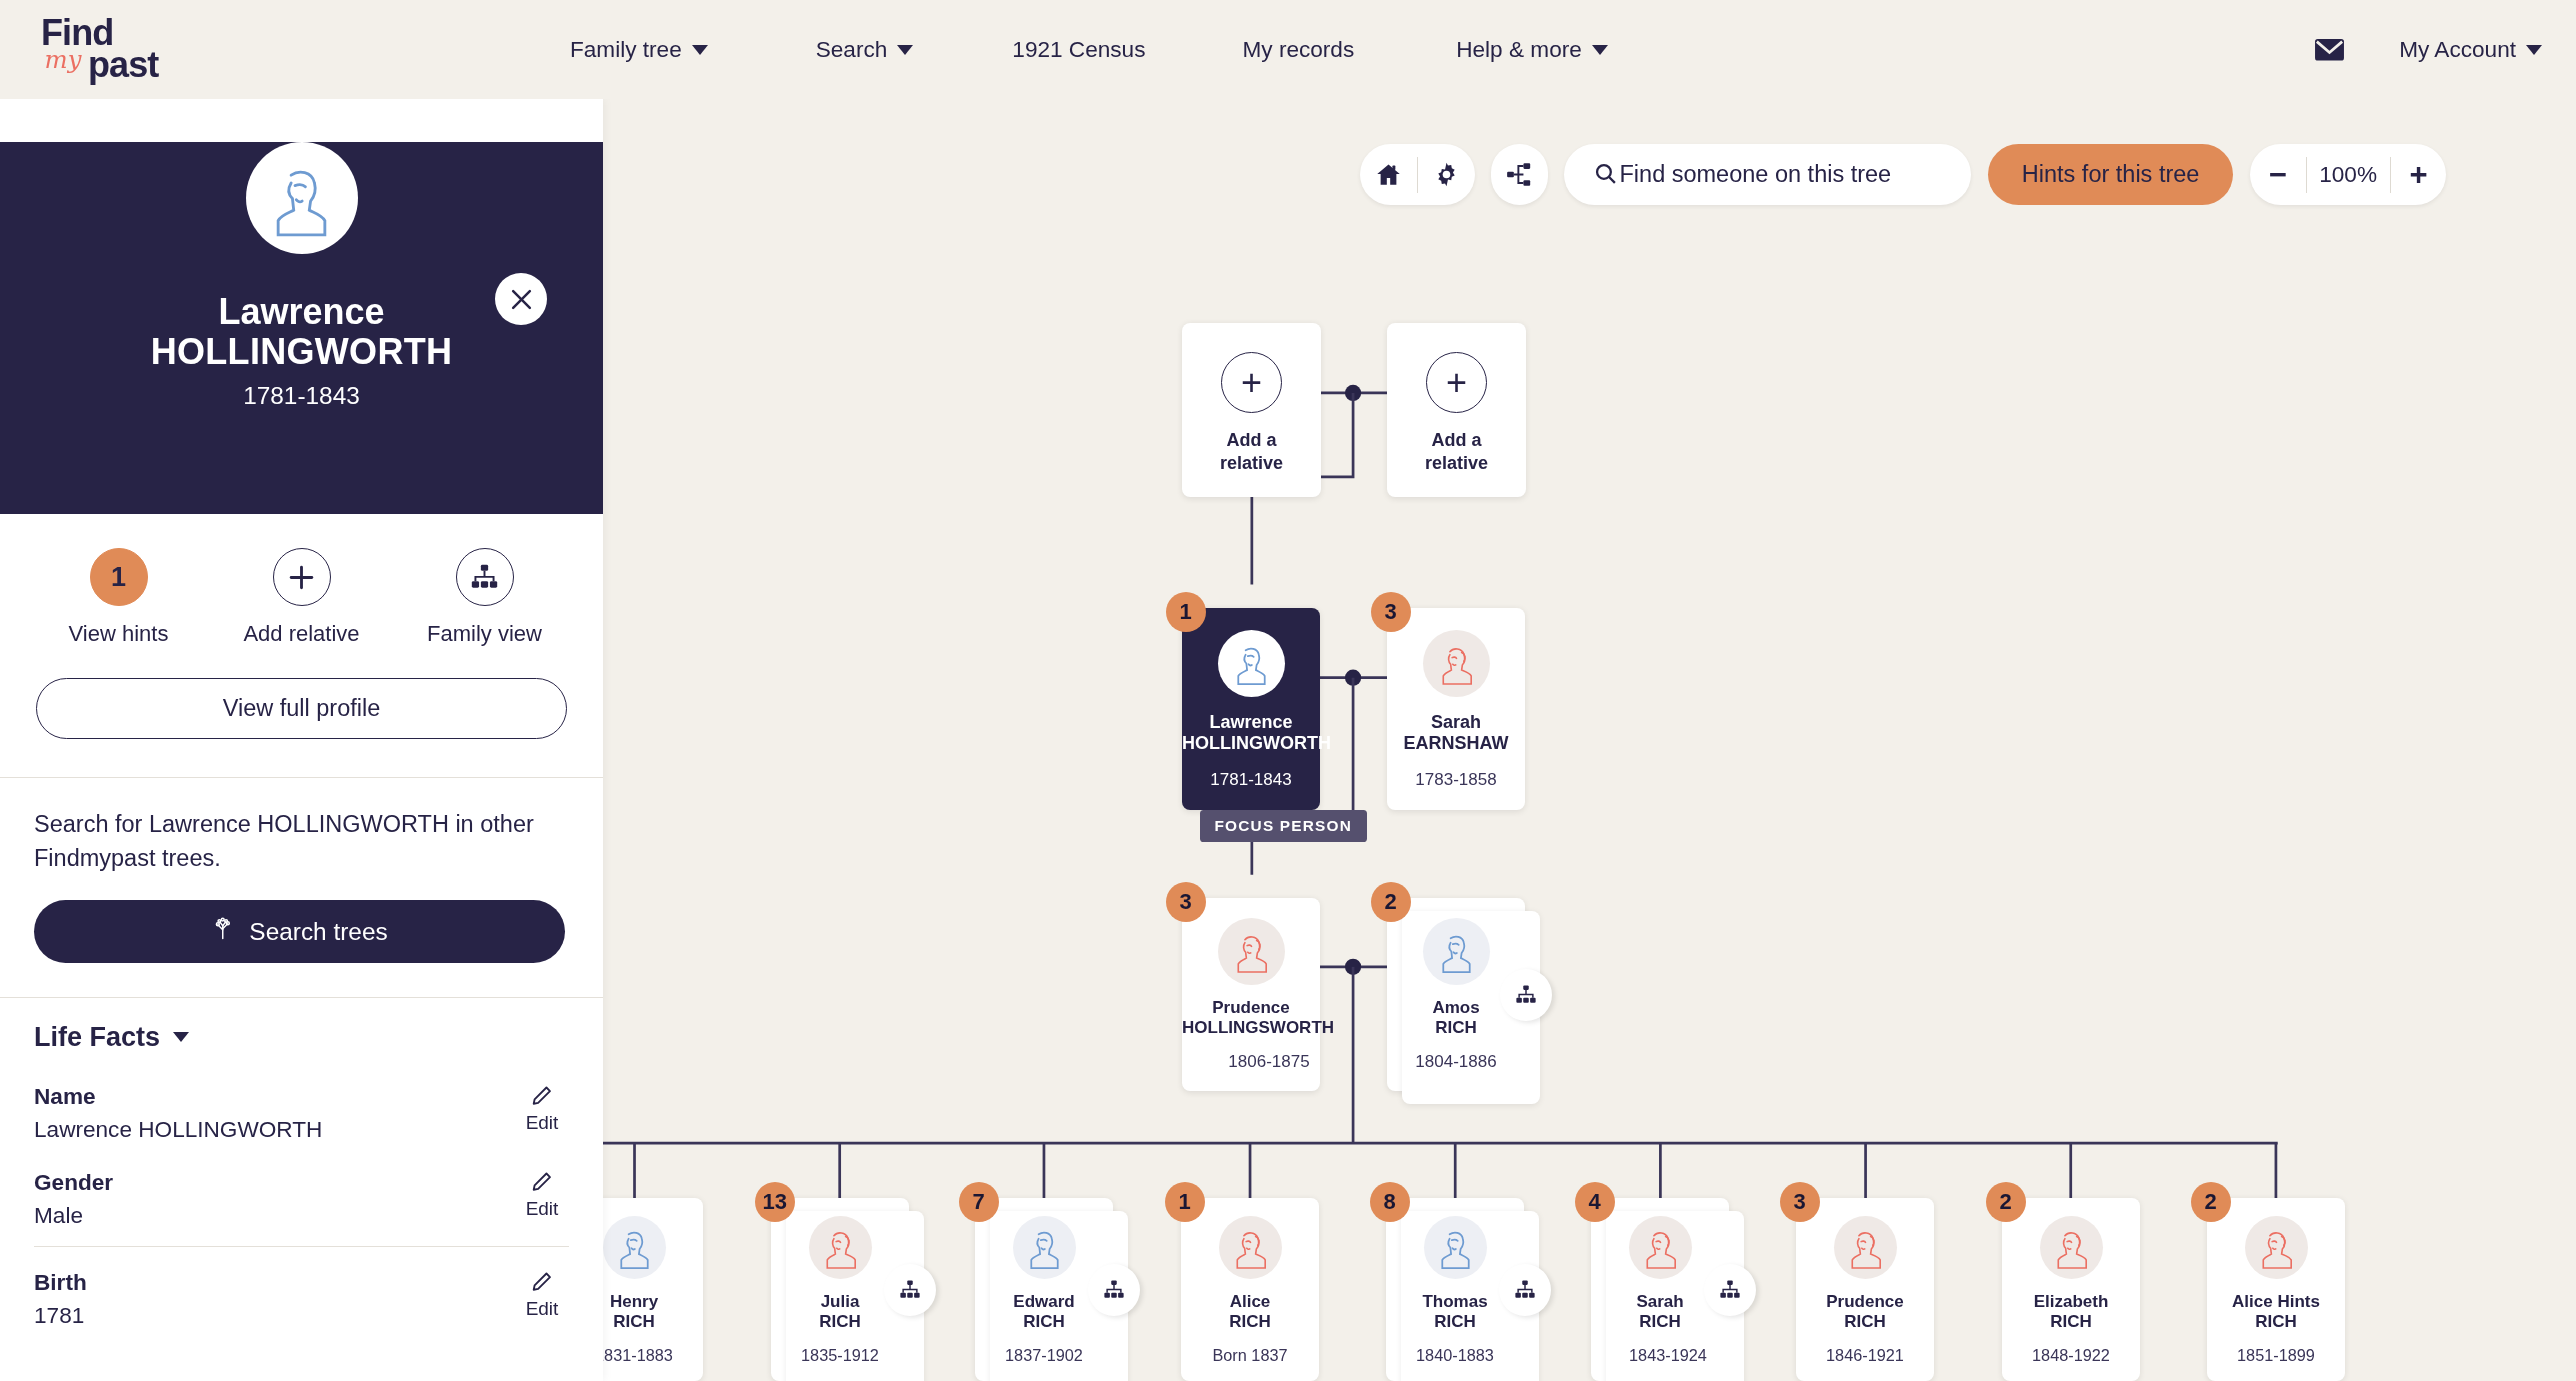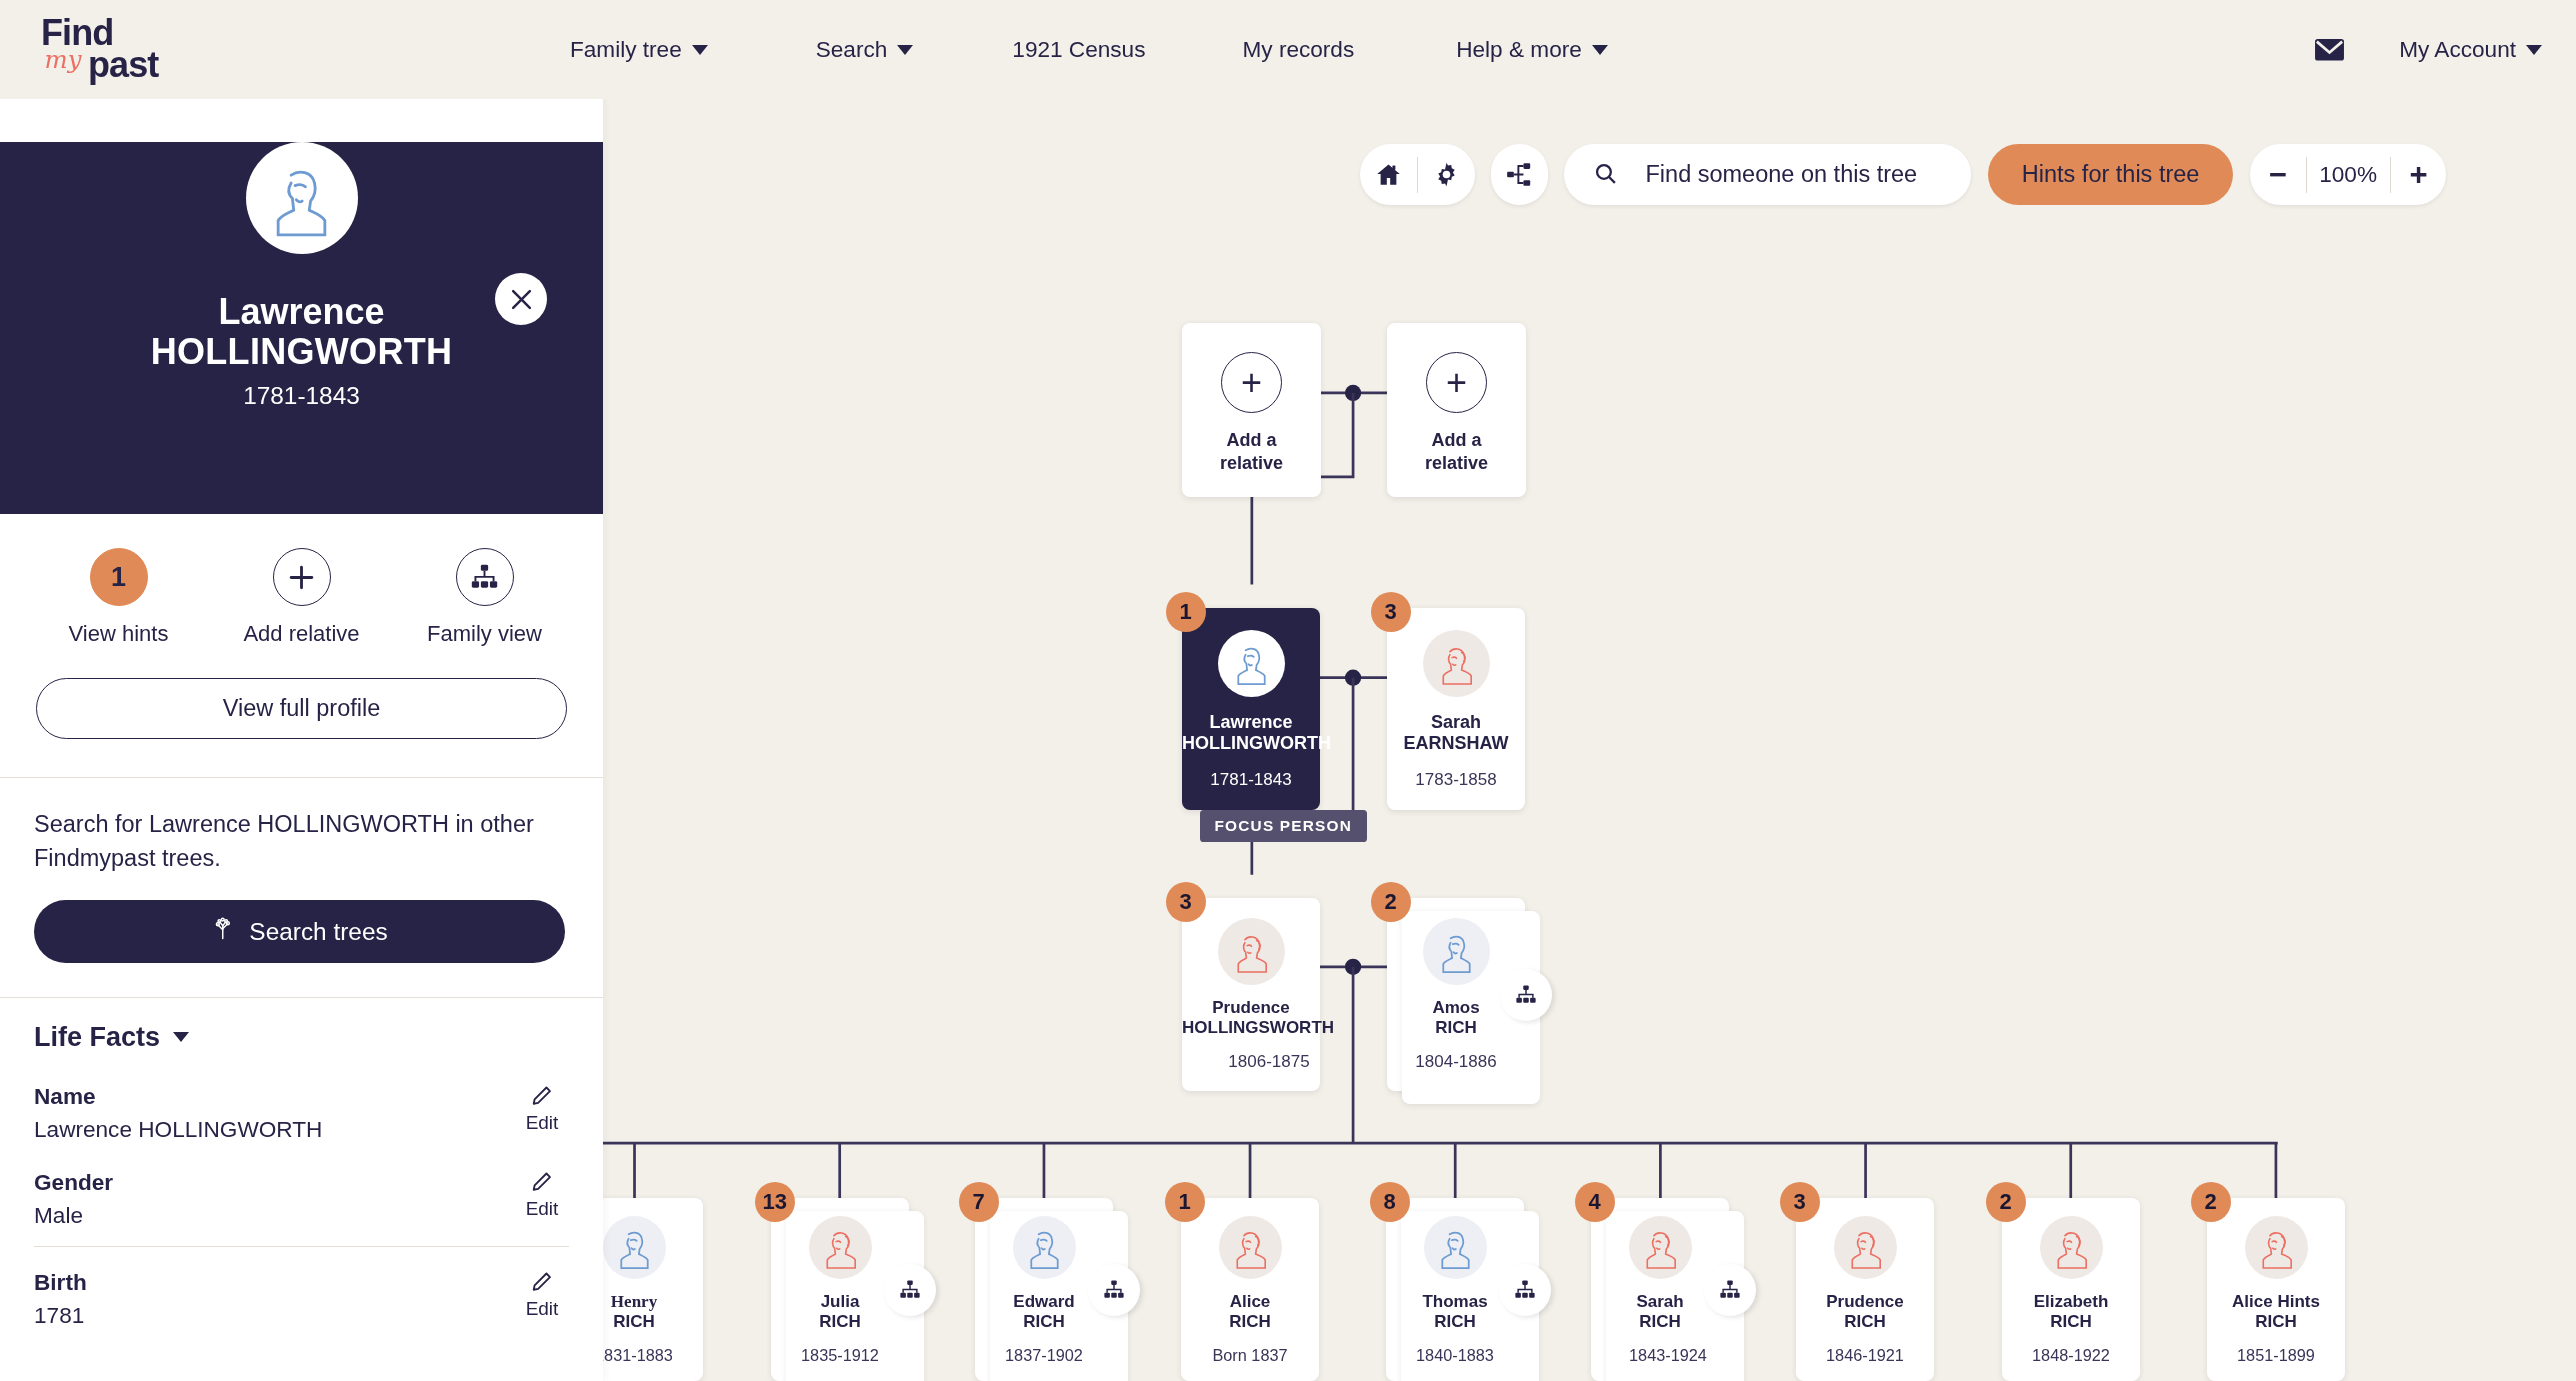--- a/index.html
+++ b/index.html
@@ -140,21 +140,21 @@
   .toolbar { position: absolute; top: 45px; left: 1360px; display: flex; align-items: center; gap: 16.3px; z-index: 30; }
   .tb-group {
     background: #fff; border-radius: 33px; height: 61px;
     display: flex; align-items: center; box-shadow: 0 1.8px 4.5px rgba(0,0,0,.07);
   }
   .tb-btn { width: 57px; height: 61px; display: flex; align-items: center;
     justify-content: center; cursor: pointer; }
   .tb-div { width: 0.9px; height: 36px; background: #DEDAD2; }
   .tb-search {
     background: #fff; border-radius: 33px; height: 61px; width: 407px;
-    display: flex; align-items: center; padding-left: 29px; gap: 27px;
+    display: flex; align-items: center; padding-left: 29px; gap: 1px;
     cursor: text; box-shadow: 0 1.8px 4.5px rgba(0,0,0,.07);
   }
   .tb-search .ph { font-size: 23.5px; color: #272346; }
   .tb-hints {
     background: #E08B57; border-radius: 33px; height: 61px; padding: 0 34px;
     display: flex; align-items: center; cursor: pointer; border: none;
     font-size: 23.5px; color: #272346; font-family: inherit;
   }
   .tb-zoom { background: #fff; border-radius: 33px; height: 61px;
     display: flex; align-items: center; box-shadow: 0 1.8px 4.5px rgba(0,0,0,.07); }
@@ -439,21 +439,21 @@
 
       <div id="children-layer">
           <div class="card" style="left:565px; top:1099px; width:138px; height:183px; padding-top:18px;">
             <div class="pic" style="width:63px;height:63px;background:#EDEFF4;">
               <svg width="47" height="47" viewBox="0 0 64 64" fill="none" stroke="#6E9BD1" stroke-width="2.4" stroke-linecap="round">
                 <path d="M24 14c6-4 16-3 18 6 1.5 6-.5 11-3 14l-1 7c4 2 10 4 12 8v11H14V49c2-4 8-6 12-8l-1-9c-3-3-4-7-1-12"></path>
                 <path d="M27 22c3-1 6-1 8 1"></path>
                 <path d="M28 33c1 1.5 3 2 4.5 1"></path>
               </svg>
             </div>
-            <div class="nm1" style="font-size:17px;margin-top:12.7px;font-family:Liberation Serif, serif;">Henry</div>
+            <div class="nm1" style="font-size:17px;margin-top:12.7px;">Henry</div>
             <div class="nm2" style="font-size:17px;">RICH</div>
             <div class="dt" style="font-size:16.3px;margin-top:14.5px;">1831-1883</div>
           </div>
           <div class="card stack" style="left:771px; top:1099px; width:138px; height:183px; padding-top:18px;">
             <div class="hint-badge">13</div>
             <div class="fam-tab">
               <svg width="22" height="22" viewBox="0 0 24 24" fill="#272346">
                 <rect x="9" y="1.5" width="6" height="5" rx="1.2"></rect>
                 <rect x="1.5" y="15" width="6" height="5.5" rx="1.2"></rect>
                 <rect x="9" y="15" width="6" height="5.5" rx="1.2"></rect>

